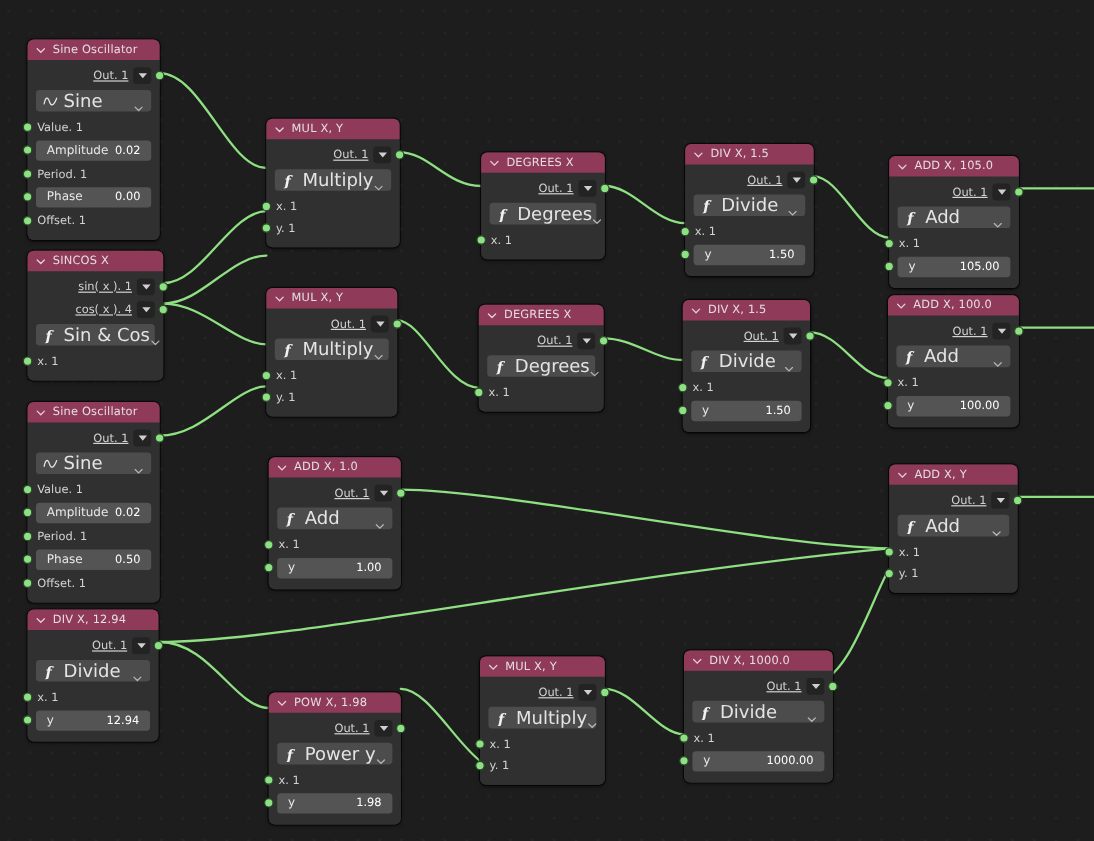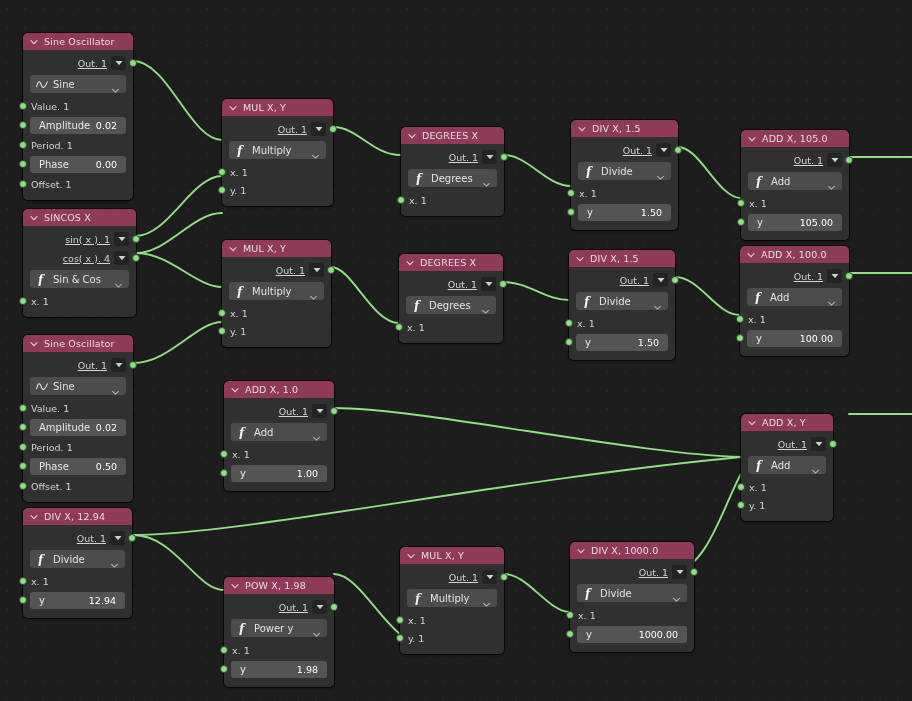--- a/index.html
+++ b/index.html
@@ -102,21 +102,21 @@
     box-sizing: border-box;
     position: relative;
   }
   .widget .wicon {
     width: 12px; height: 12px;
     margin-right: 5px;
     flex: 0 0 auto;
     display: flex; align-items: center; justify-content: center;
   }
   .widget .wlabel {
-    font-size: 10px;
+    font-size: 15px;
     color: #e4e4e4;
     white-space: nowrap;
     flex: 1 1 auto;
   }
   .widget .wchev {
     width: 9px; height: 9px;
     flex: 0 0 auto;
     opacity: 0.75;
   }
   
@@ -696,21 +696,21 @@
             <span class="socket in" style="top: 5px;"></span>
             <span class="in-label">x. 1</span>
           </div>
           <div class="field">
             <span class="socket in" style="top: 4px; left: -11px;"></span>
             <span class="fname">y</span>
             <span class="fval">1.00</span>
           </div>
         </div>
       </div>
-      <div class="node" style="left: 741px; top: 387px; width: 92px; margin-top: 27px;">
+      <div class="node" style="left: 741px; top: 387px; width: 107px;">
         <div class="node-header">
           <span class="collapse">
             <svg width="10" height="10" viewBox="0 0 10 10">
               <path d="M2 3.6 L5 6.6 L8 3.6" fill="none" stroke="#e3cdd5" stroke-width="1.1" stroke-linecap="round"></path>
             </svg>
           </span>
           <span class="node-title">ADD X, Y</span>
         </div>
         <div class="node-body">
           <div class="row-out">

